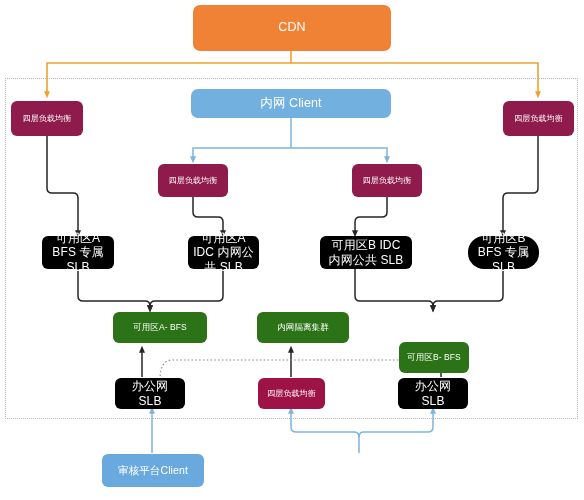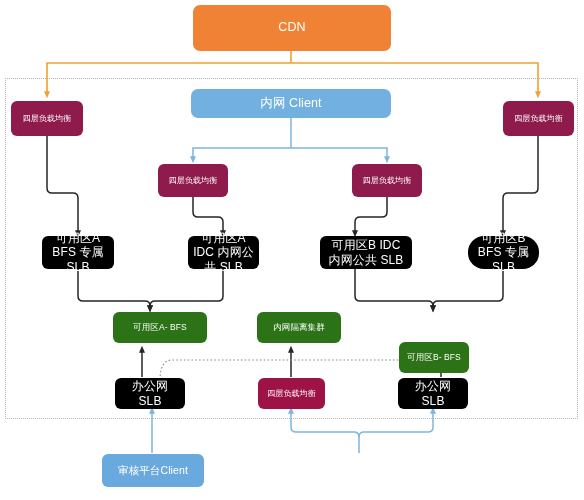--- a/index.html
+++ b/index.html
@@ -144,21 +144,21 @@
 
   <div class="node n-lb" style="left:158px;top:164px;width:70px;height:33px;">四层负载均衡</div>
   <div class="node n-lb" style="left:352px;top:164px;width:70px;height:33px;">四层负载均衡</div>
 
   <div class="node n-slb" style="left:42px;top:236px;width:72px;height:33px;">可用区A BFS 专属 SLB</div>
   <div class="node n-slb" style="left:188px;top:236px;width:71px;height:33px;">可用区A IDC 内网公共 SLB</div>
   <div class="node n-slb" style="left:320px;top:236px;width:92px;height:33px;">可用区B IDC 内网公共 SLB</div>
   <div class="node n-slb" style="left:468px;top:236px;width:71px;height:33px;border-radius:16px;">可用区B BFS 专属 SLB</div>
 
   <div class="node n-bfs" style="left:113px;top:312px;width:94px;height:31px;">可用区A- BFS</div>
-  <div class="node n-bfs" style="left:257px;top:312px;width:84px;height:31px;">内网隔离集群</div>
+  <div class="node n-bfs" style="left:257px;top:312px;width:92px;height:31px;">内网隔离集群</div>
   <div class="node n-bfs" style="left:399px;top:312px;width:70px;height:31px;margin-top:30px;">可用区B- BFS</div>
 
   <div class="node n-slb" style="left:115px;top:378px;width:70px;height:31px;">办公网 SLB</div>
   <div class="node n-lb2" style="left:258px;top:378px;width:67px;height:31px;">四层负载均衡</div>
   <div class="node n-slb" style="left:398px;top:378px;width:70px;height:31px;">办公网 SLB</div>
 
   <div class="node n-cl" style="left:102px;top:454px;width:102px;height:33px;">审核平台Client</div>
 
 </div>
 

